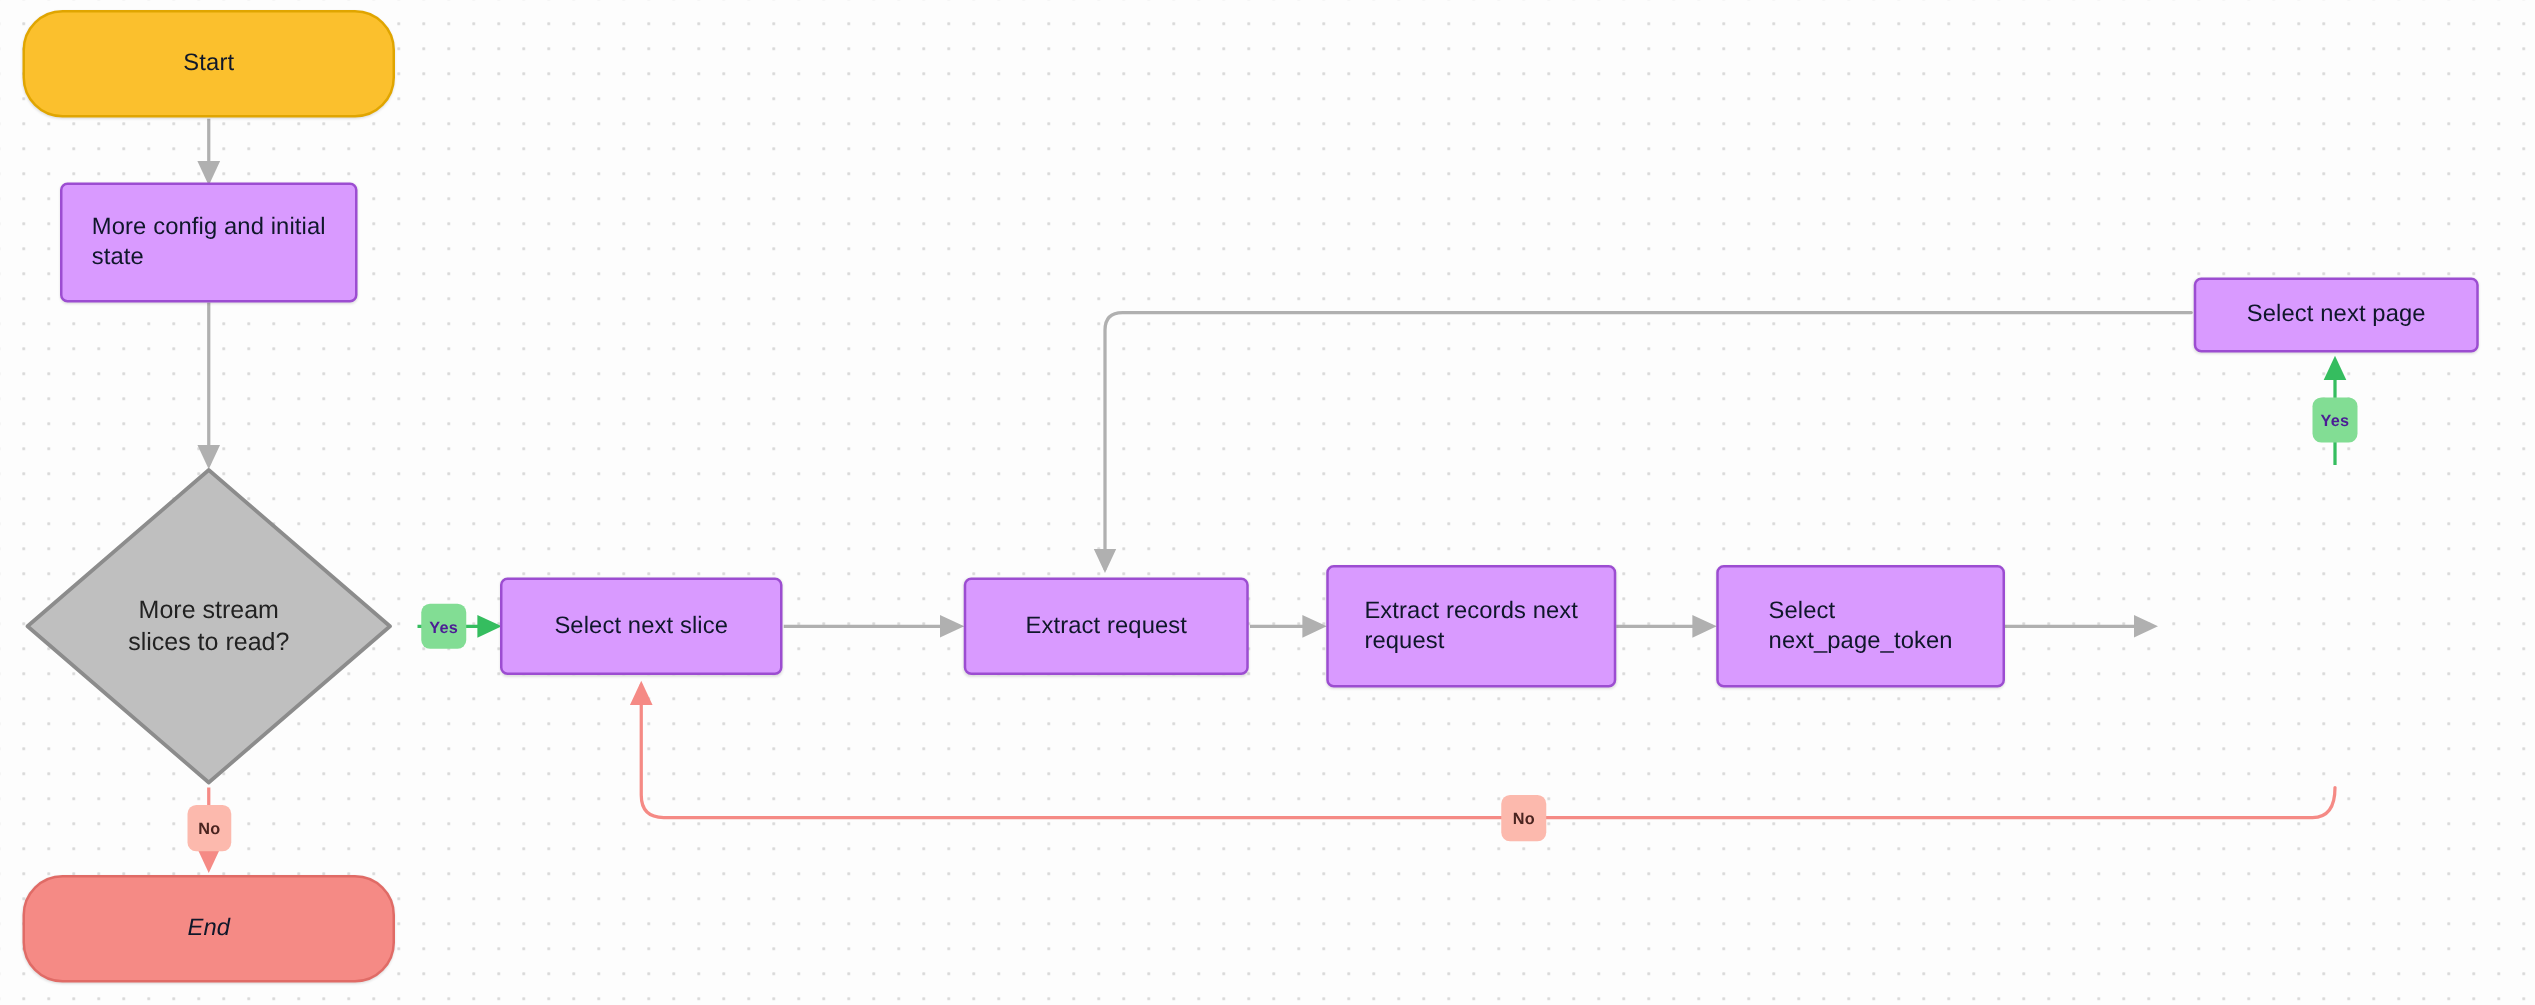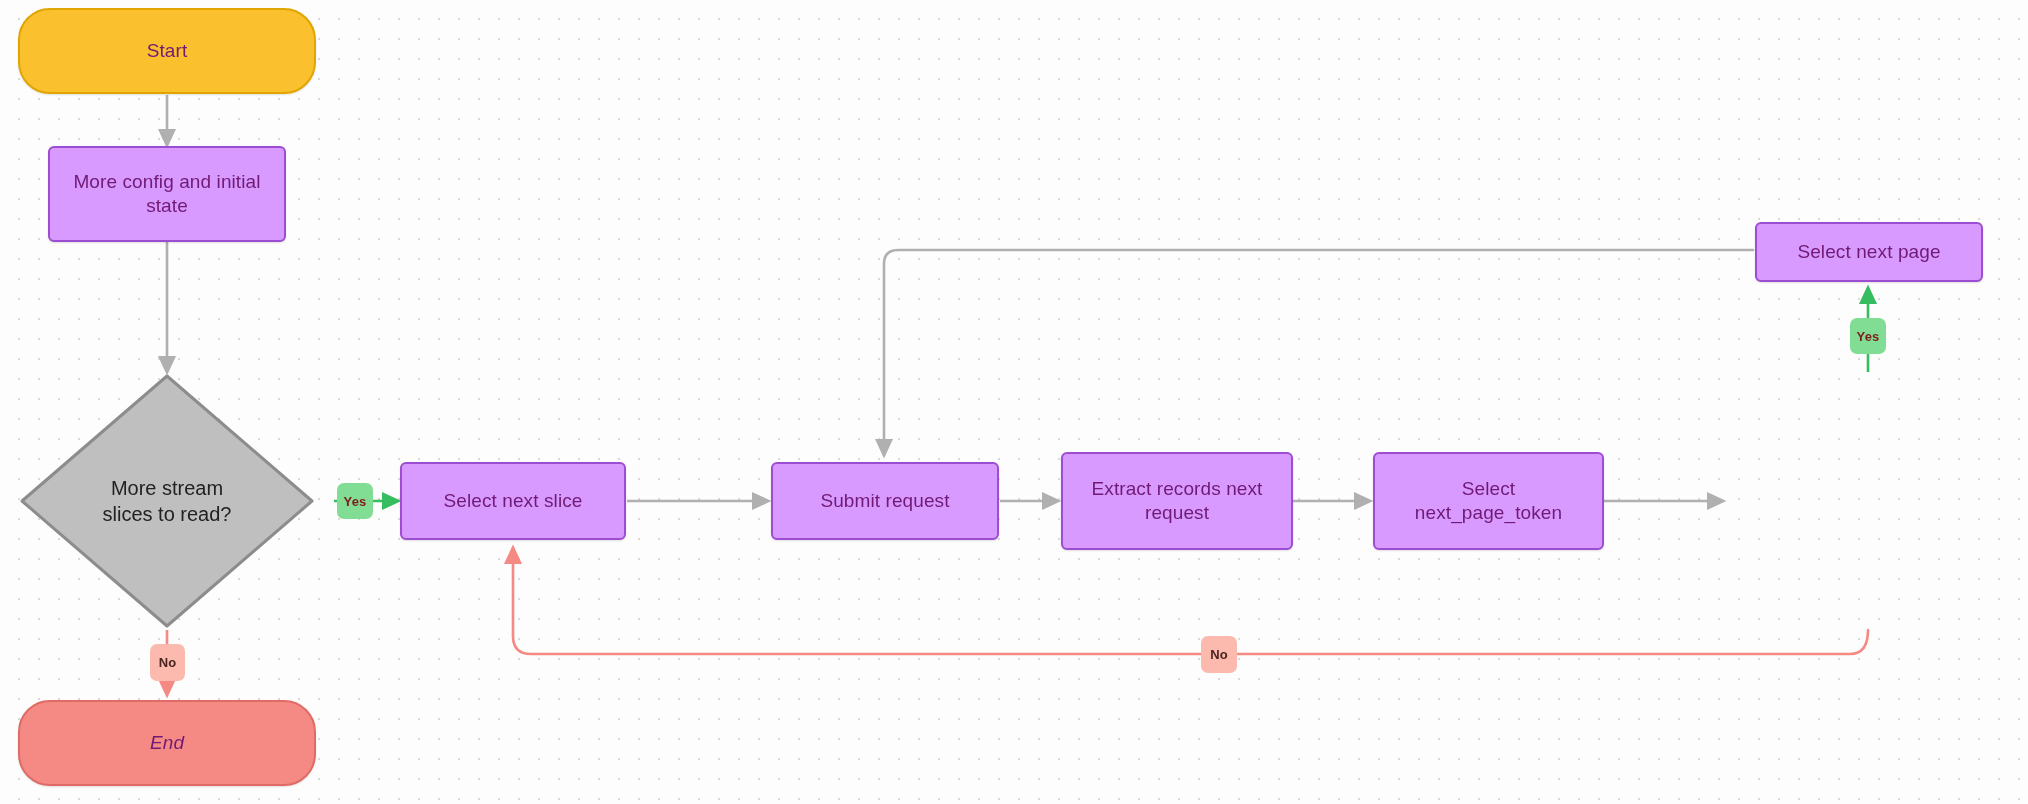--- a/index.html
+++ b/index.html
@@ -27,22 +27,22 @@
     width: 2028px;
     height: 804px;
     pointer-events: none;
   }
   .node {
     position: absolute;
     box-sizing: border-box;
     display: flex;
     align-items: center;
     justify-content: center;
-    text-align: center;
-    color: #701a75;
+    text-align: left;
+    color: #0f172a;
     font-size: 19px;
     line-height: 1.25;
     letter-spacing: 0.1px;
   }
   .node-process {
     background: #d99aff;
     border: 2px solid #9c4dd1;
     border-radius: 6px;
     box-shadow: 0 1px 2px rgba(0,0,0,0.12);
   }
@@ -88,21 +88,21 @@
     display: flex;
     align-items: center;
     justify-content: center;
     font-size: 13px;
     font-weight: bold;
     border-radius: 7px;
     letter-spacing: 0.2px;
   }
   .badge-yes {
     background: #82dd94;
-    color: #7f1d1d;
+    color: #4c1d95;
     text-align: center;
   }
   .badge-no {
     background: #fcb9ad;
     color: #4a2420;
   }
 </style>
 </head>
 <body>
 
@@ -177,21 +177,21 @@
 
   <div class="node node-terminal-end" style="left:18px; top:700px; width:298px; height:86px;">
     <span>End</span>
   </div>
 
   <div class="node node-process" style="left:400px; top:462px; width:226px; height:78px;">
     <span>Select next slice</span>
   </div>
 
   <div class="node node-process" style="left:771px; top:462px; width:228px; height:78px;">
-    <span>Submit request</span>
+    <span>Extract request</span>
   </div>
 
   <div class="node node-process" style="left:1061px; top:452px; width:232px; height:98px;">
     <span>
       <span>Extract records next</span><br>
       <span>request</span>
     </span>
   </div>
 
   <div class="node node-process" style="left:1373px; top:452px; width:231px; height:98px;">

